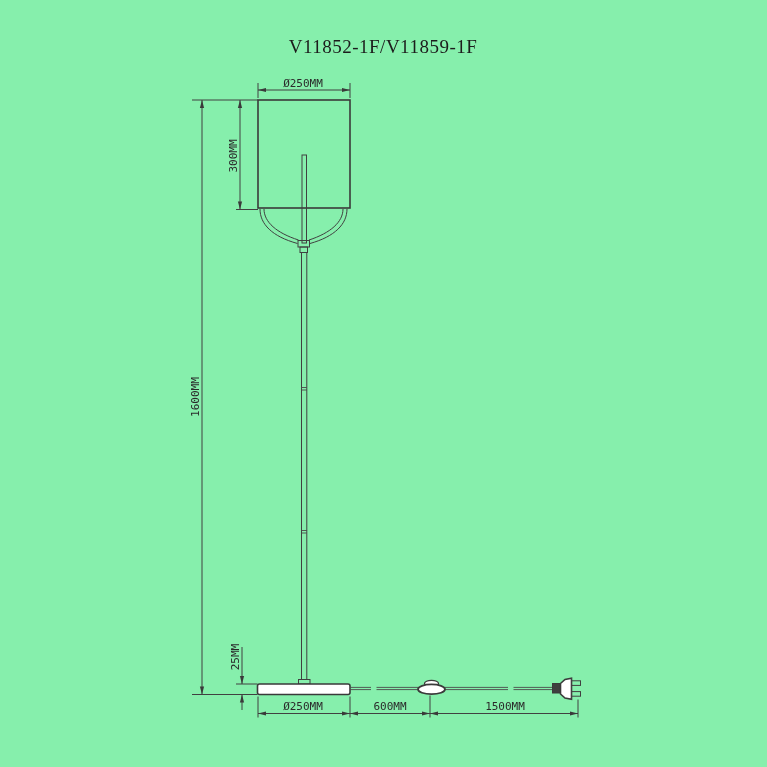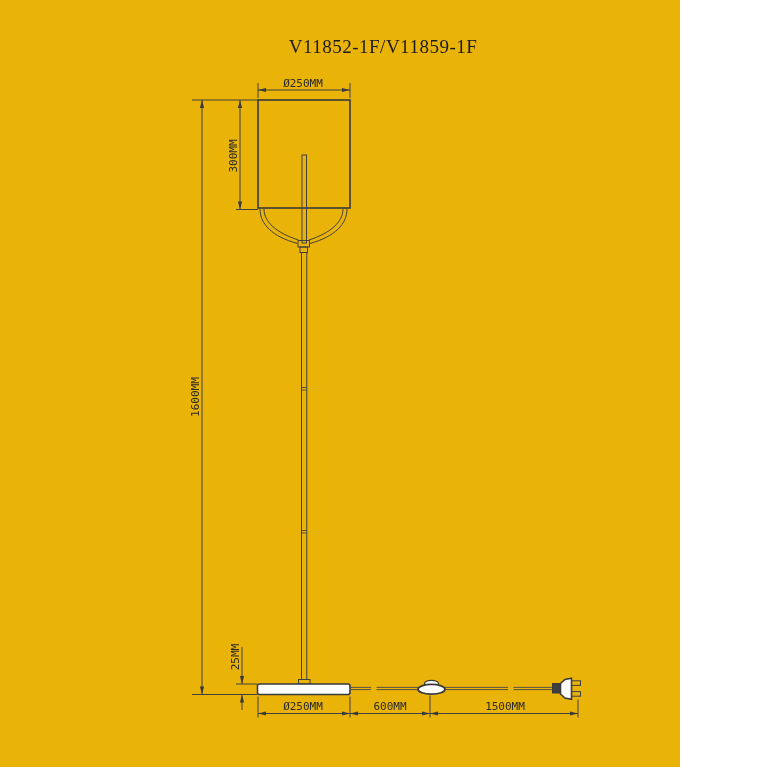--- a/index.html
+++ b/index.html
@@ -3,23 +3,23 @@
 <meta charset="utf-8">
 <style>
   html, body {
     margin: 0;
     padding: 0;
     background: #ffffff;
     font-family: "DejaVu Sans Mono", monospace;
   }
   .canvas {
     position: relative;
-    width: 680px;
+    width: 767px;
     height: 767px;
-    background: #eab308;
+    background: #86efac;
     overflow: hidden;
   }
   svg { display: block; }
   .dim-text {
     font-family: "DejaVu Sans Mono", monospace;
     font-size: 11px;
     fill: #2b2b2b;
     letter-spacing: 0px;
   }
   .title-text {

